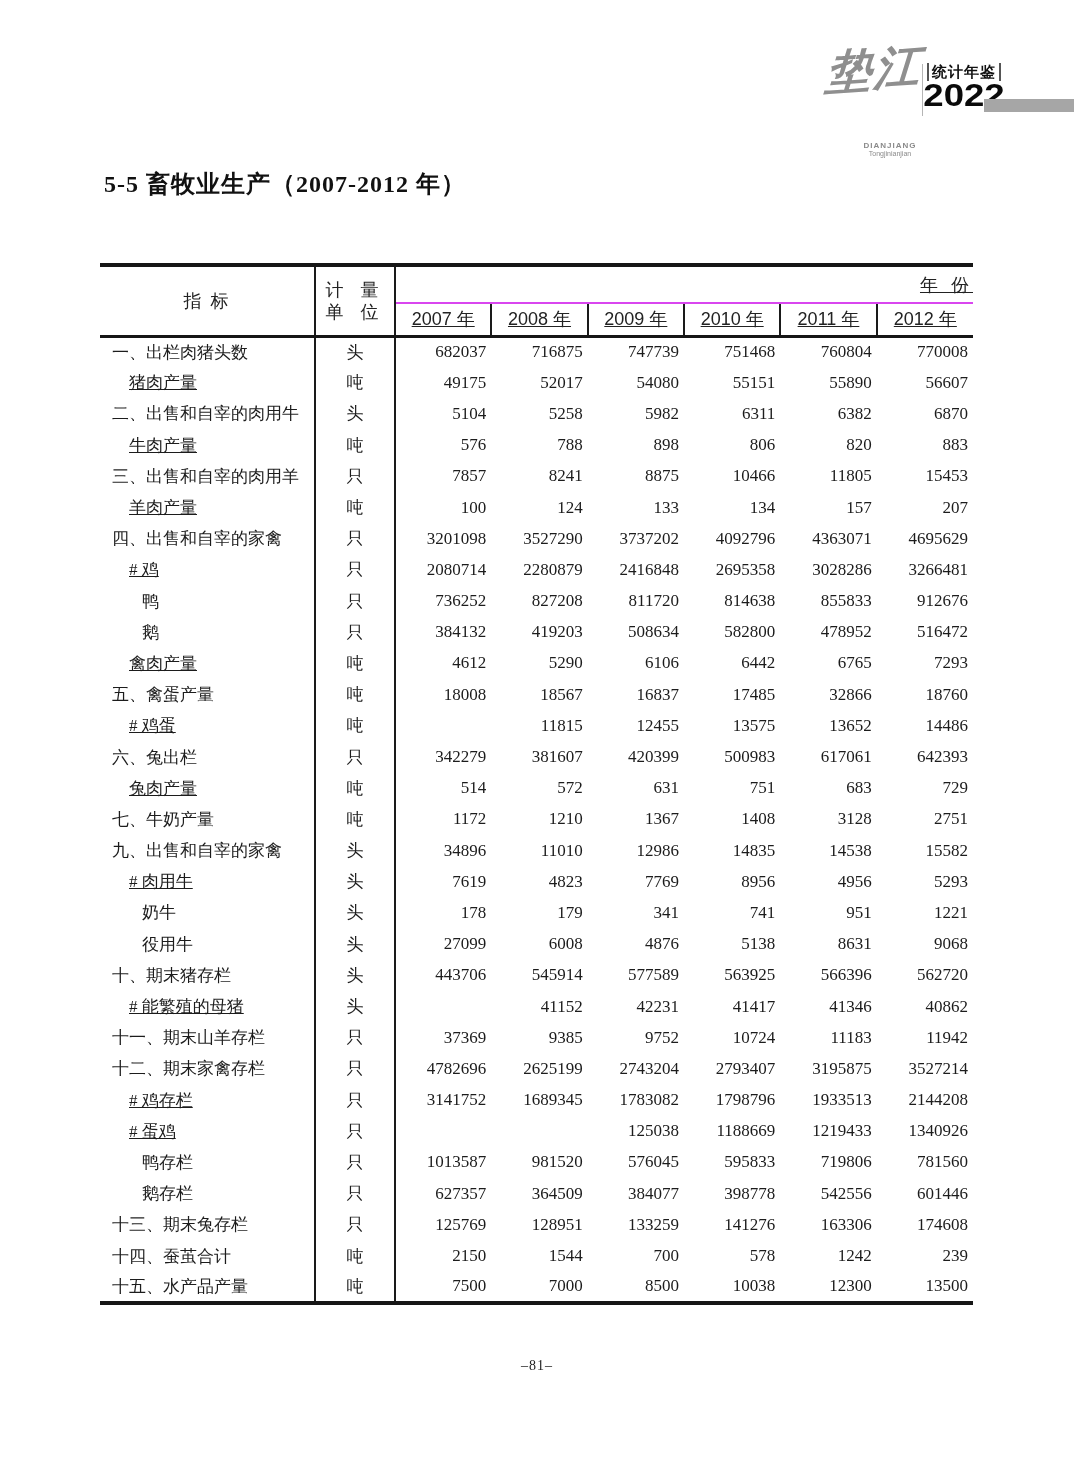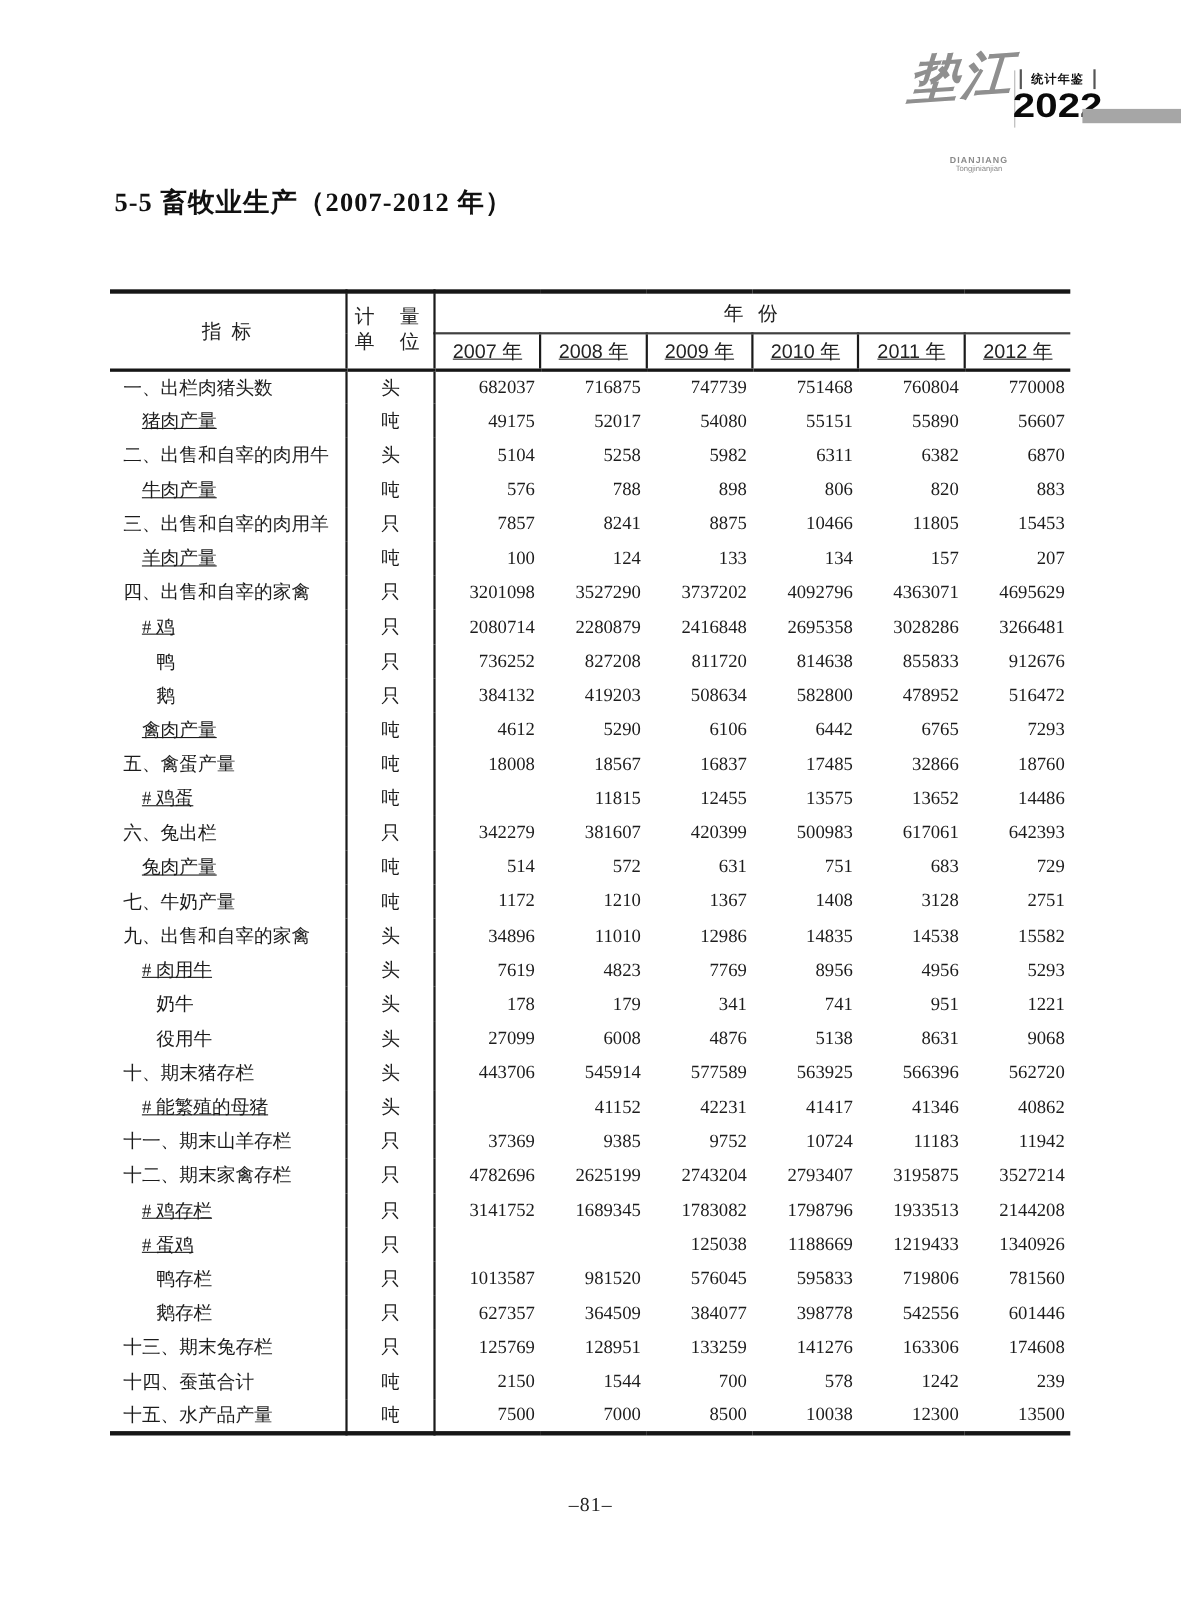--- a/index.html
+++ b/index.html
@@ -30,21 +30,21 @@
     font-family: "Liberation Sans", sans-serif;
     line-height: 8px;
     margin-top: 40px;
   }
   .latin .l1 { font-size: 8px; font-weight: bold; letter-spacing: 1px; }
   .latin .l2 { font-size: 7px; }
   .logo-divider { position: absolute; left: 98px; top: 14px; width: 1px; height: 52px; background: #b5b5b5; }
   .logo-right { position: absolute; left: 103px; top: 13px; text-align: center; }
   .yearbook-label {
     font-family: "Liberation Sans", sans-serif;
-    font-weight: bold; font-size: 11px; line-height: 18px;
+    font-weight: bold; font-size: 15px; line-height: 18px;
     color: #111; letter-spacing: 1px;
     border-left: 2px solid #555; border-right: 2px solid #555;
     padding: 0 3px; white-space: nowrap;
   }
   .yearbook-year {
     font-family: "Liberation Sans", sans-serif;
     font-weight: 800; font-size: 31px; line-height: 30px;
     color: #0a0a0a; letter-spacing: 0px;
     transform: scaleX(1.18); transform-origin: center;
   }
@@ -69,24 +69,24 @@
   .stats thead th {
     font-family: "Liberation Sans", sans-serif;
     font-size: 18px; color: #222;
   }
   .th-indicator, .th-unit {
     border-right: 2px solid #1a1a1a;
     border-bottom: 3px solid #161616;
     text-align: center; vertical-align: middle;
     letter-spacing: 2px;
   }
-  .th-unit div { line-height: 22px; letter-spacing: 6px; font-family: Liberation Mono, monospace; }
+  .th-unit div { line-height: 22px; letter-spacing: 6px; }
   .th-yeargroup {
-    height: 38px; text-align: center; vertical-align: middle;
-    border-bottom: 2px solid #404040; letter-spacing: 4px;
+    height: 38px; text-align: right; vertical-align: middle;
+    border-bottom: 2px solid #d946ef; letter-spacing: 4px; text-decoration: underline;
   }
   .year-cell {
     height: 33px; text-align: center; vertical-align: middle;
     border-left: 2px solid #1a1a1a;
     border-bottom: 3px solid #161616;
     font-size: 18px;
     text-decoration: underline;
   }
   .year-cell:first-child { border-left: none; }
 
@@ -98,21 +98,21 @@
   td.label { text-align: left; border-right: 2px solid #1a1a1a; }
   td.label.ind0 { padding-left: 12px; }
   td.label.ind1 { padding-left: 29px; text-decoration: underline; }
   td.label.ind2 { padding-left: 42px; }
   td.unit { text-align: center; border-right: 2px solid #1a1a1a; }
   td.val { text-align: right; padding-right: 5px; font-family: "Liberation Serif", "DejaVu Serif", serif; }
 
   
   .page-number {
     position: absolute; top: 1358px; left: 0; width: 1074px;
-    text-align: center; font-size: 18px; color: #222; letter-spacing: 1px;
+    text-align: center; font-size: 14px; color: #222; letter-spacing: 1px;
   }
 </style>
 </head>
 <body>
 
 <div class="masthead">
   <div class="logo">
     <div class="calligraphy">垫江</div>
     <div class="latin">
       <div class="l1">DIANJIANG</div>

